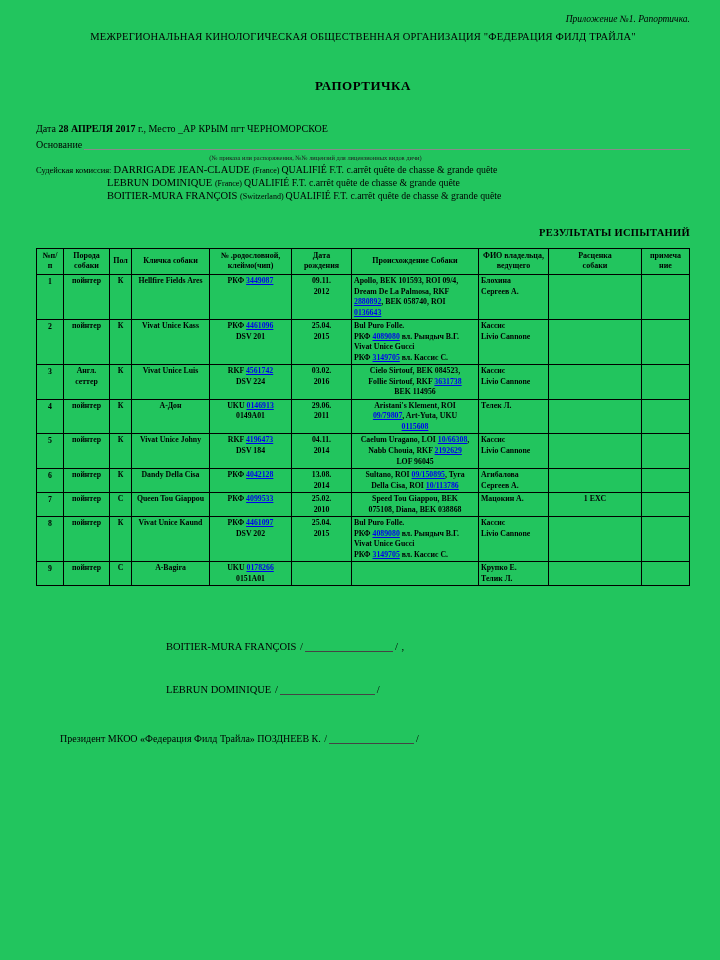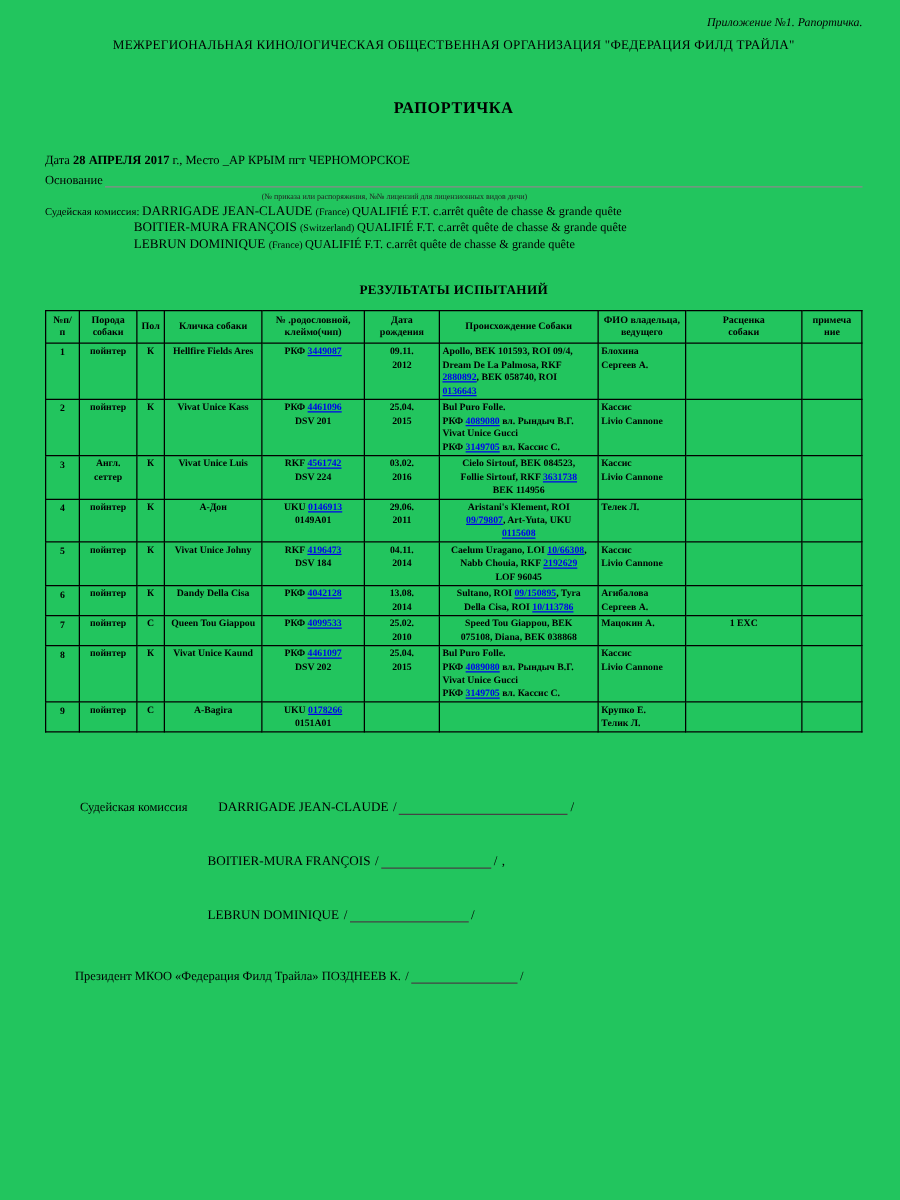--- a/index.html
+++ b/index.html
@@ -16,21 +16,21 @@
   .intro b{font-weight:bold;}
   .basis-row{display:flex;align-items:flex-start;font-size:10px;margin-top:1px;}
   .basis-fill{flex:1;border-bottom:1px solid #8a8a8a;margin-left:2px;height:11px;}
   .basis-note{font-size:6.4px;text-align:center;margin-right:95px;margin-top:1px;color:#222;}
   .jury{font-size:10.5px;margin-top:2px;line-height:1.22;}
   .jury-label{font-size:8.5px;}
   .jury-row{white-space:nowrap;}
   .jury-indent{padding-left:71px;}
   .country{font-size:8px;}
   .qualif{font-size:9.8px;}
-  .results-title{text-align:center;font-weight:bold;font-size:10.5px;margin-top:24px;margin-bottom:10px;letter-spacing:.3px;}
+  .results-title{text-align:right;font-weight:bold;font-size:10.5px;margin-top:24px;margin-bottom:10px;letter-spacing:.3px;}
   table{border-collapse:collapse;table-layout:fixed;width:653px;}
   th,td{
     border:1px solid #000;font-weight:bold;font-size:7.8px;line-height:1.35;
     padding:1px 2px;vertical-align:top;text-align:center;white-space:pre-line;
     overflow:hidden;word-wrap:break-word;
   }
   th{font-size:8px;padding:2px 1px;vertical-align:middle;}
   td.col-owner{text-align:left;}
   td.col-num{padding-top:2px;}
   .doc-link{color:#0000EE;text-decoration:underline;cursor:pointer;}
@@ -61,24 +61,24 @@
       <span class="basis-fill"></span>
     </div>
     <div class="basis-note">(№ приказа или распоряжения, №№ лицензий для лицензионных видов дичи)</div>
   </div>
 
   <div class="jury">
     <div class="jury-row">
       <span class="jury-label">Судейская комиссия: </span><span>DARRIGADE JEAN-CLAUDE </span><span class="country">(France) </span><span class="qualif">QUALIFIÉ F.T. c.arrêt quête de chasse &amp; grande quête</span>
     </div>
     <div class="jury-row jury-indent">
+      <span>LEBRUN DOMINIQUE </span><span class="country">(France) </span><span class="qualif">QUALIFIÉ F.T. c.arrêt quête de chasse &amp; grande quête</span>
+    </div>
+    <div class="jury-row jury-indent">
       <span>BOITIER-MURA FRANÇOIS </span><span class="country">(Switzerland) </span><span class="qualif">QUALIFIÉ F.T. c.arrêt quête de chasse &amp; grande quête</span>
-    </div>
-    <div class="jury-row jury-indent">
-      <span>LEBRUN DOMINIQUE </span><span class="country">(France) </span><span class="qualif">QUALIFIÉ F.T. c.arrêt quête de chasse &amp; grande quête</span>
     </div>
   </div>
 
   <div class="results-title">РЕЗУЛЬТАТЫ ИСПЫТАНИЙ</div>
 
   <table>
     <colgroup>
       <col style="width:27px">
         <col style="width:46px">
         <col style="width:22px">
@@ -256,25 +256,20 @@
           <td class="col-origin" style="text-align: center;"></td>
           <td class="col-owner">Крупко Е.
 Телик Л.</td>
           <td class="col-score"></td>
           <td class="col-note"></td>
         </tr>
       </tbody>
   </table>
 
   <div class="signatures">
-    <div class="sig-row">
-      <span class="sig-label">Судейская комиссия</span>
-      <span>DARRIGADE JEAN-CLAUDE</span>
-      <span class="slash">/</span><span class="sig-line w135"></span><span class="slash">/</span><span></span>
-    </div>
     <div class="sig-row sig-indent">
       <span>BOITIER-MURA FRANÇOIS</span>
       <span class="slash">/</span><span class="sig-line w88"></span><span class="slash">/</span><span> ,</span>
     </div>
     <div class="sig-row sig-indent">
       <span>LEBRUN DOMINIQUE</span>
       <span class="slash">/</span><span class="sig-line w95"></span><span class="slash">/</span><span></span>
     </div>
     <div class="president-row">
       <span>Президент МКОО «Федерация Филд Трайла»</span>

